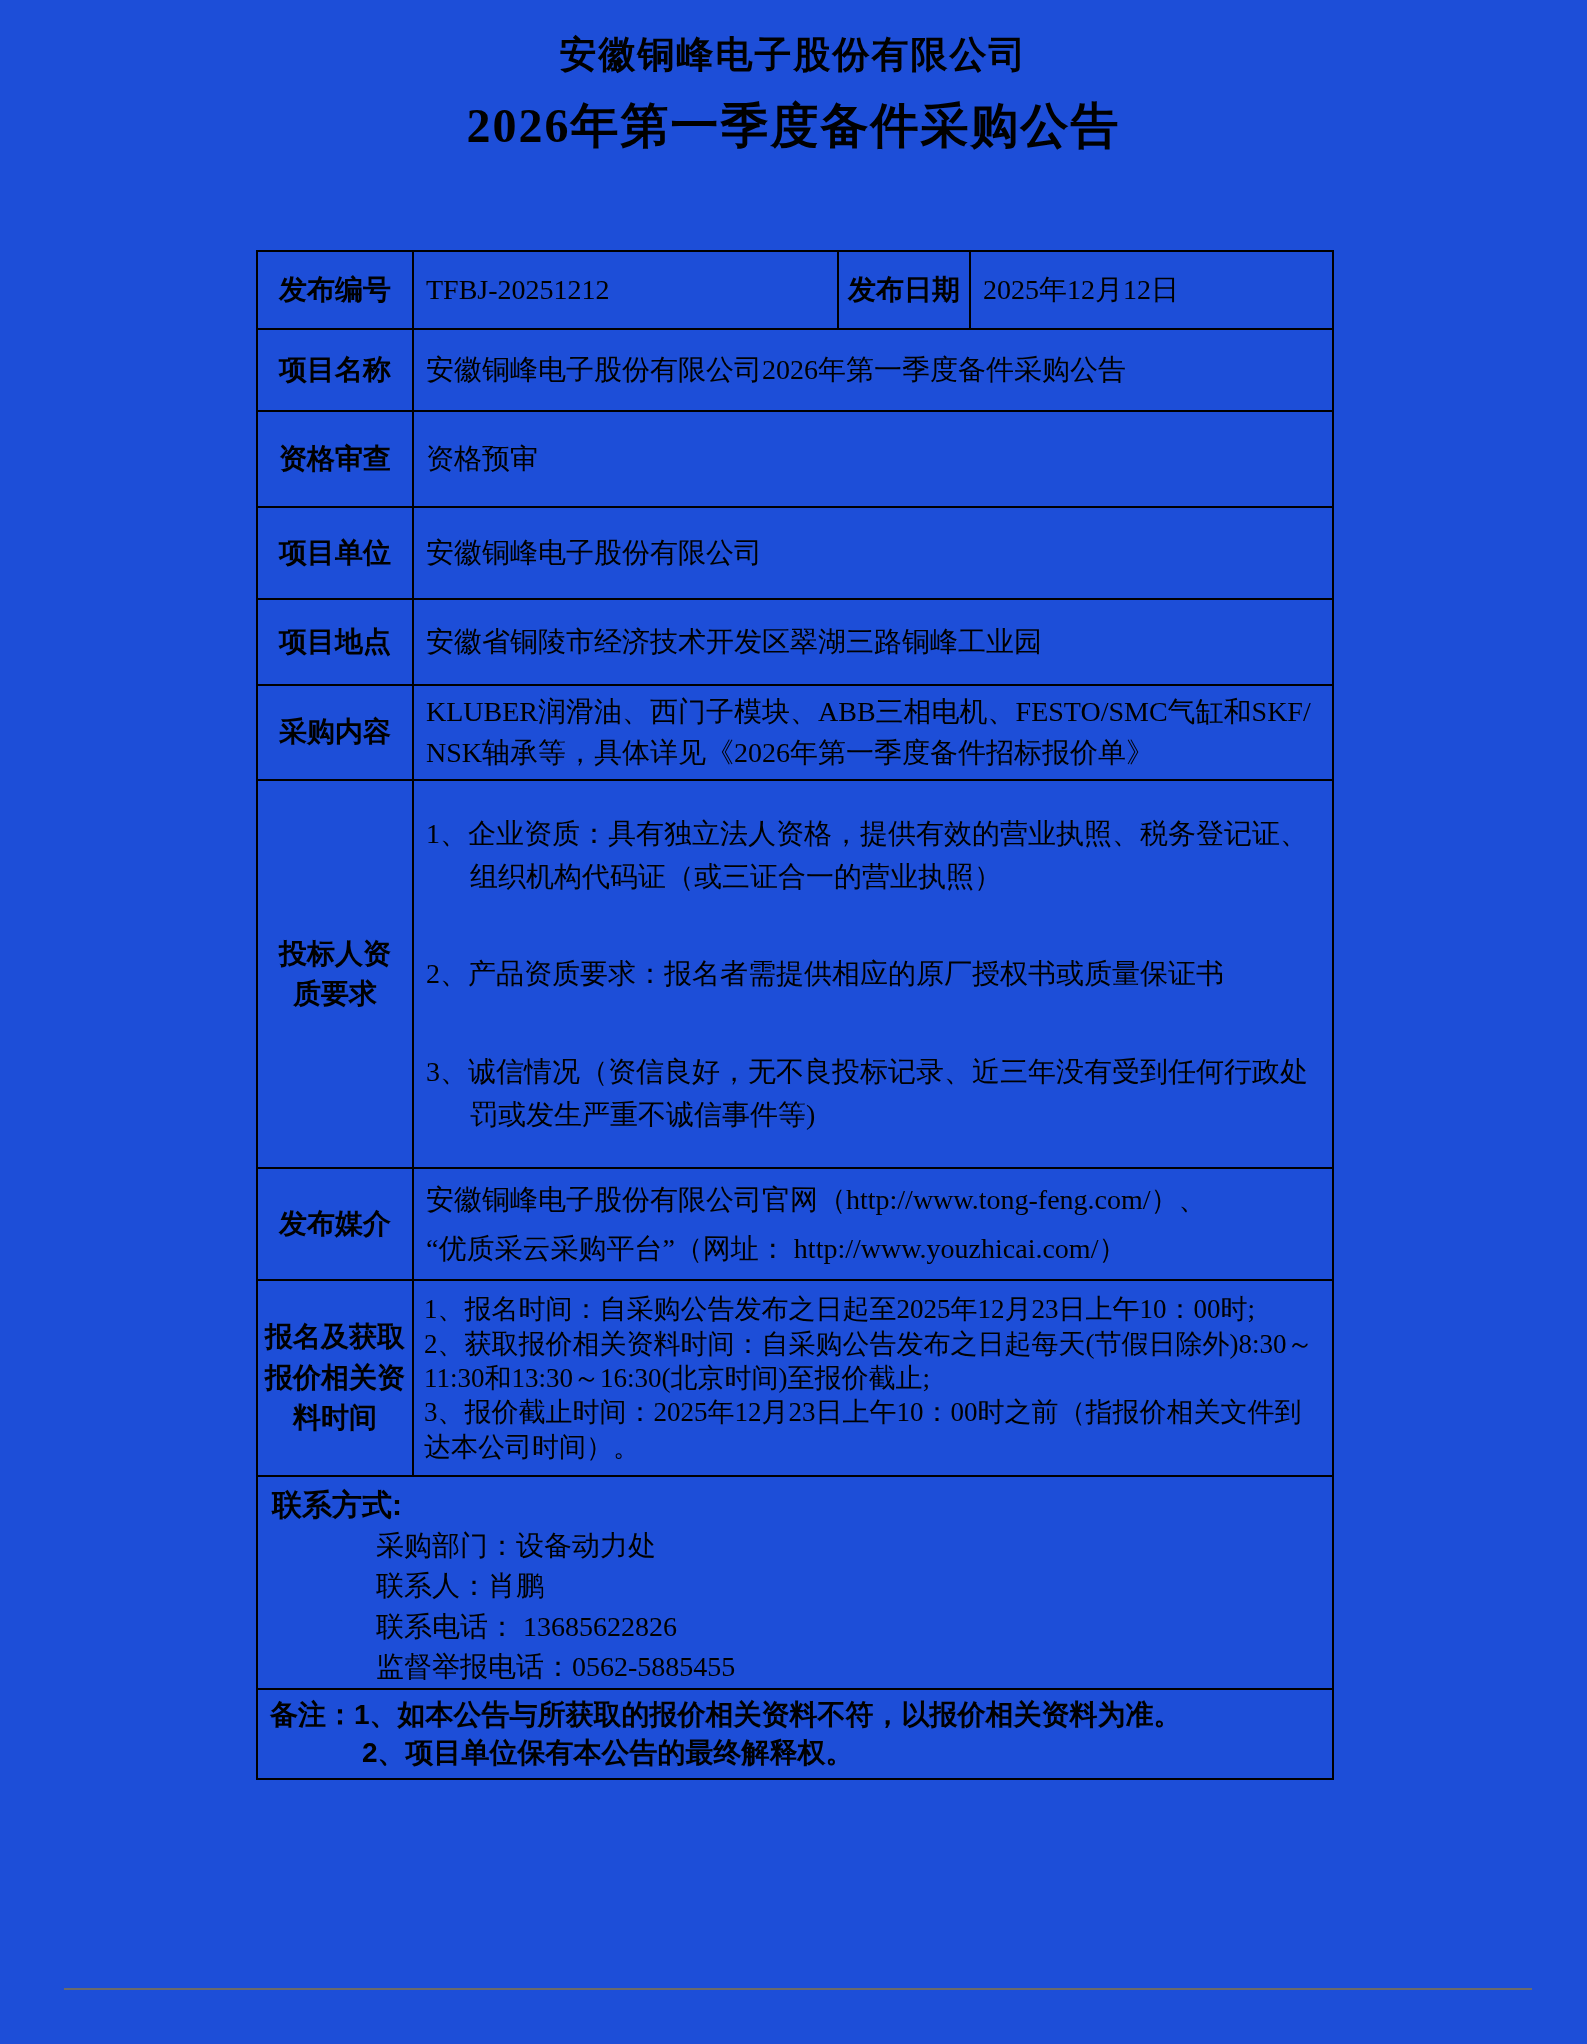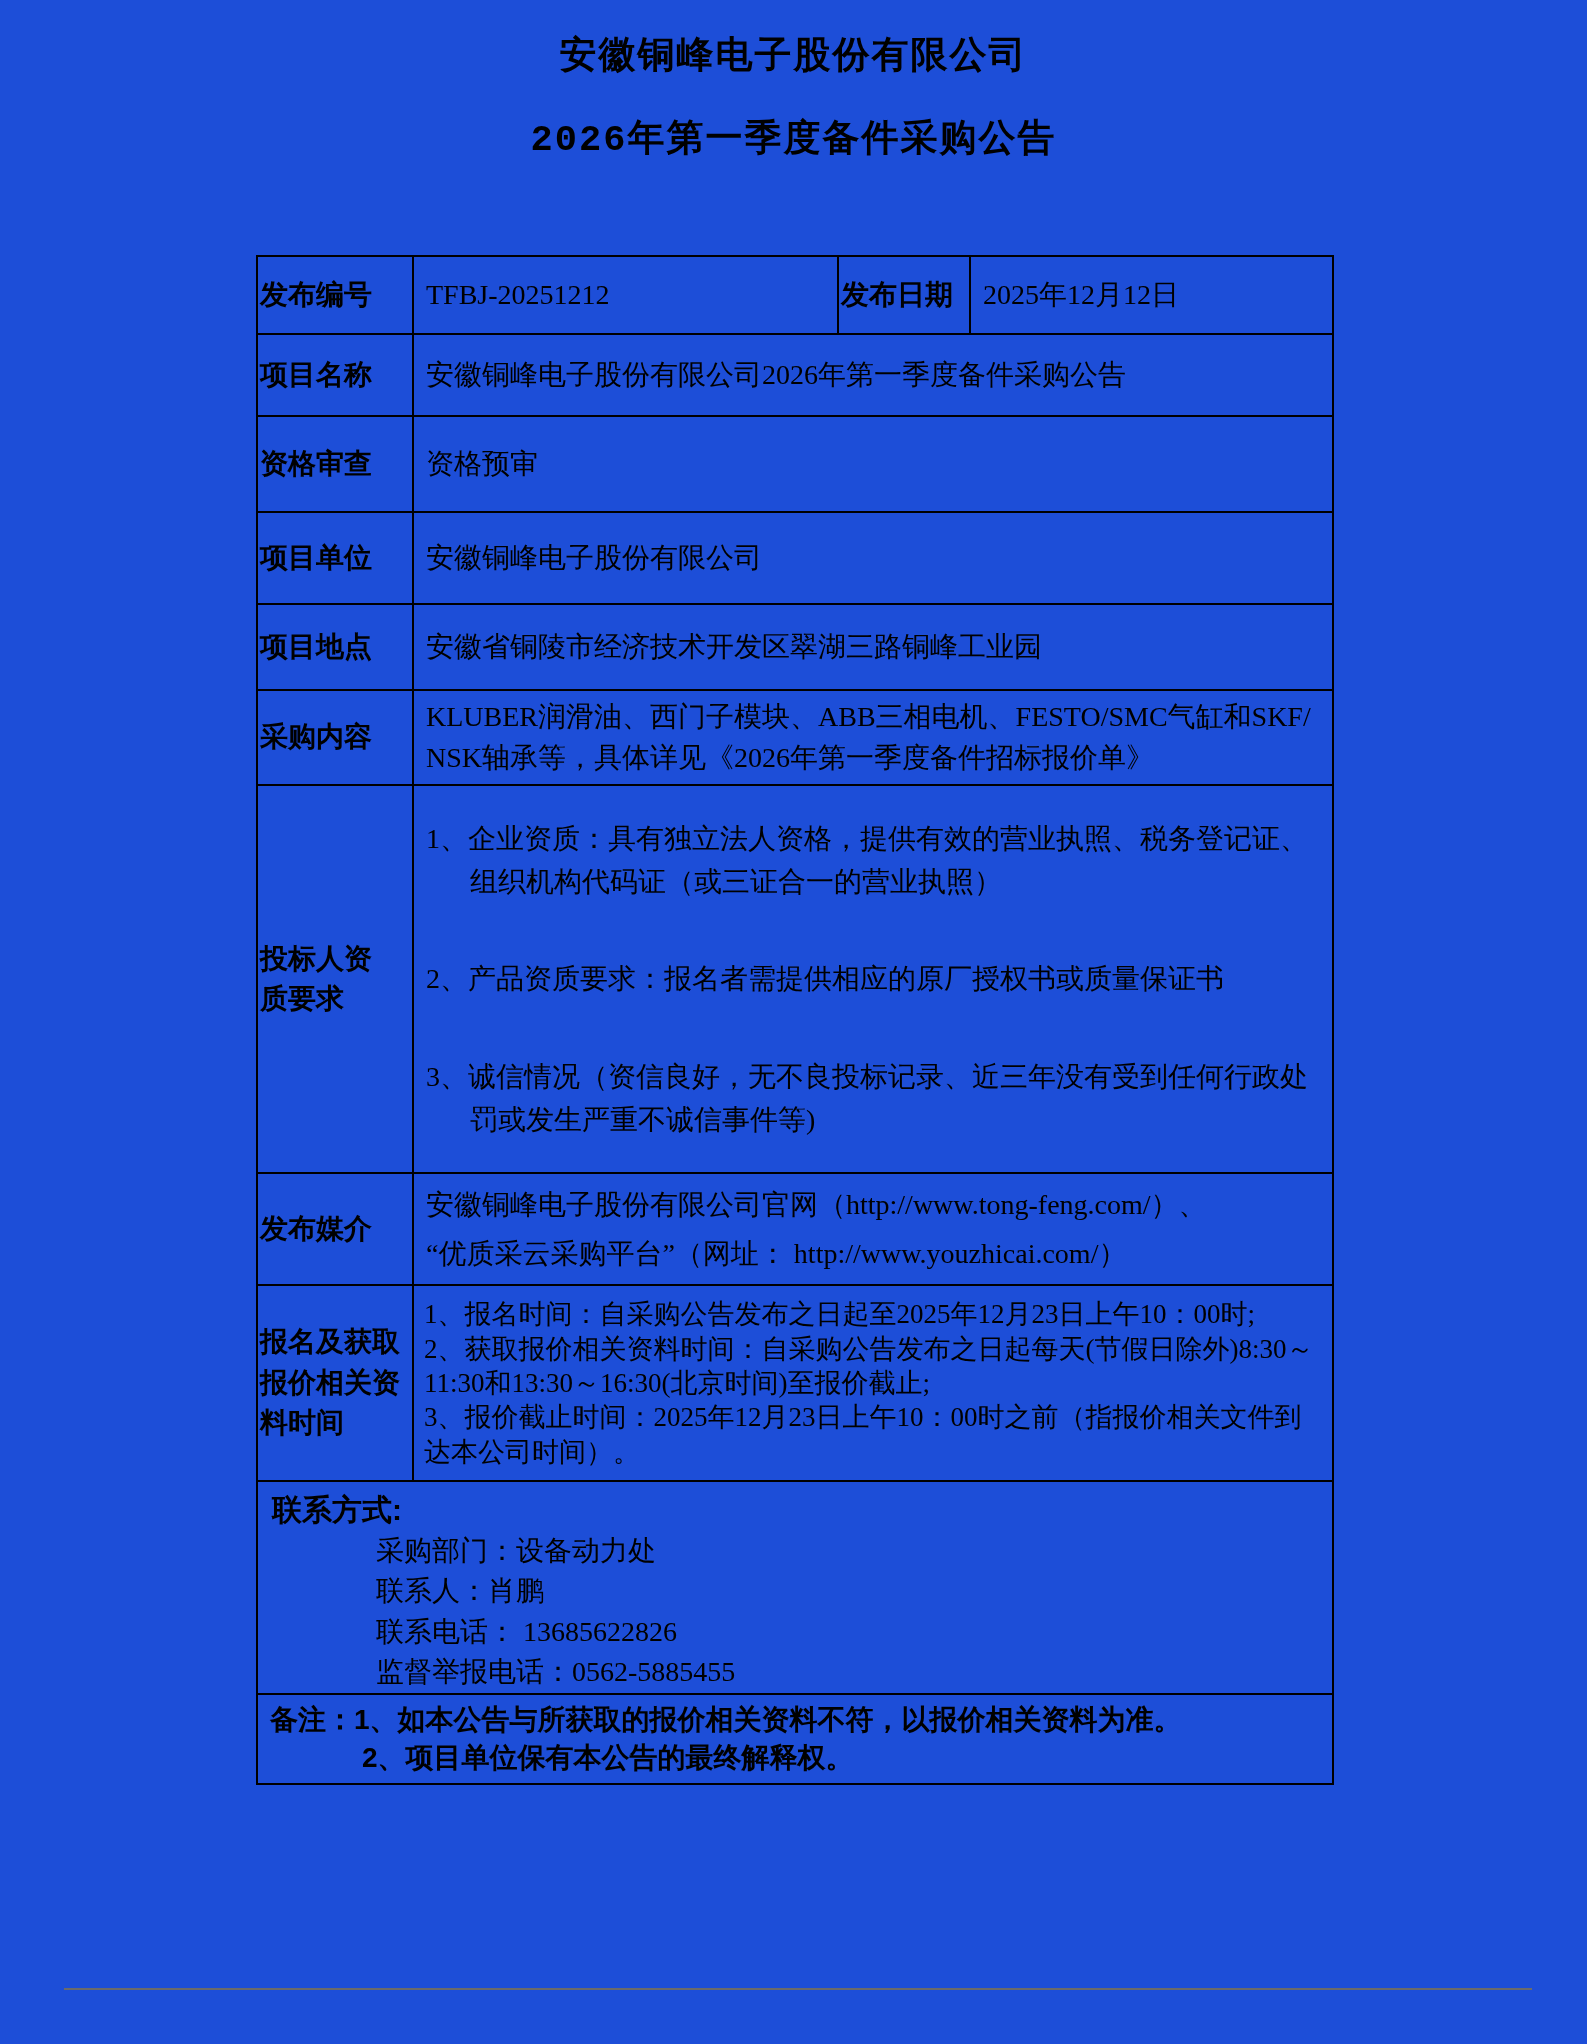--- a/index.html
+++ b/index.html
@@ -1,22 +1,22 @@
 <!DOCTYPE html>
 <html><head>
 <meta charset="utf-8">
 <style>
   html,body{margin:0;padding:0;background:#fff;}
   body{width:1587px;height:2044px;font-family:"Liberation Serif","DejaVu Serif",serif;color:#000;}
   .page{position:relative;width:1587px;height:2044px;background:#1d4ed8;overflow:hidden;}
   .doc-title{margin:0;padding-top:30px;font-size:37px;font-weight:bold;text-align:center;letter-spacing:2px;font-family:"Liberation Sans","DejaVu Sans",sans-serif;}
-  .doc-subtitle{margin:33px 0 0 0;font-size:37px;font-weight:bold;text-align:center;letter-spacing:2px;font-family:Liberation Mono, monospace;}
+  .doc-subtitle{margin:14px 0 0 0;font-size:48px;font-weight:bold;text-align:center;letter-spacing:2px;font-family:Liberation Serif, serif;}
   table.notice{border-collapse:collapse;table-layout:fixed;width:1076px;margin:92px 0 0 256px;}
   table.notice td{border:2px solid #000;font-size:28px;line-height:1.45;word-break:break-all;}
-  td.lbl{font-weight:bold;text-align:left;vertical-align:middle;font-size:29px;padding:4px 2px;}
+  td.lbl{font-weight:bold;text-align:center;vertical-align:middle;font-size:29px;padding:4px 2px;}
   td.val{padding:6px 12px;vertical-align:middle;text-align:left;border-radius:22px;}
   .pre{white-space:pre-line;}
   .center{text-align:center;}
   .qitem{margin:0 0 54px 0;padding-left:44px;text-indent:-44px;line-height:1.55;}
   .qitem:last-child{margin-bottom:0;}
   .mline{margin:0;line-height:1.75;}
   td.sched{padding:4px 10px;vertical-align:middle;}
   .sitem{margin:0;line-height:1.27;font-size:27px;}
   td.contact-cell{padding:8px 14px 0 14px;vertical-align:top;}
   .contact-heading{font-weight:bold;font-size:30px;line-height:1.35;font-family:"Liberation Sans","DejaVu Sans",sans-serif;}

